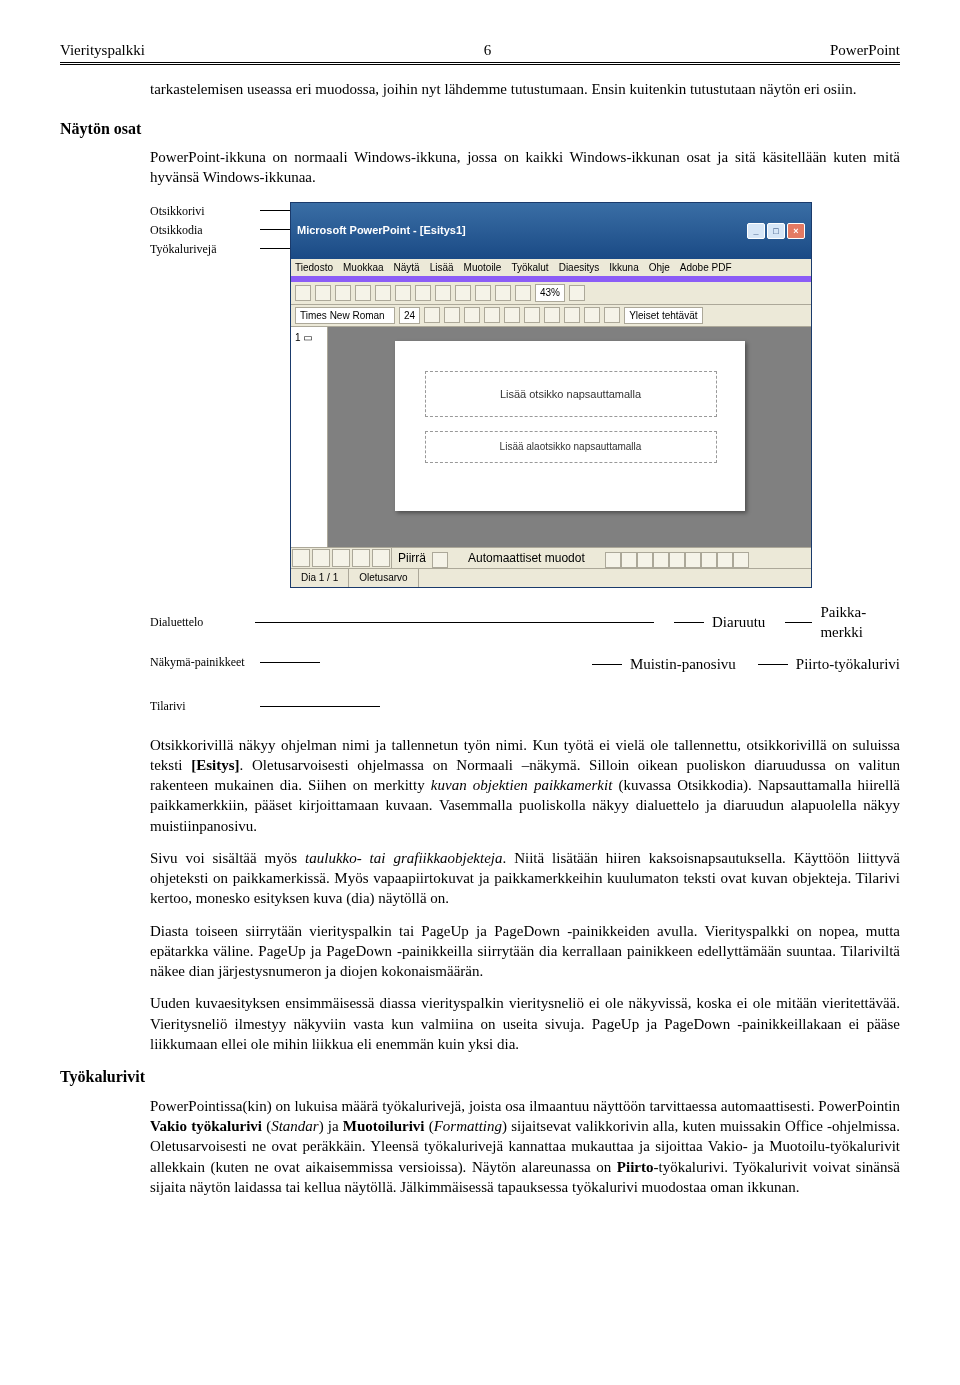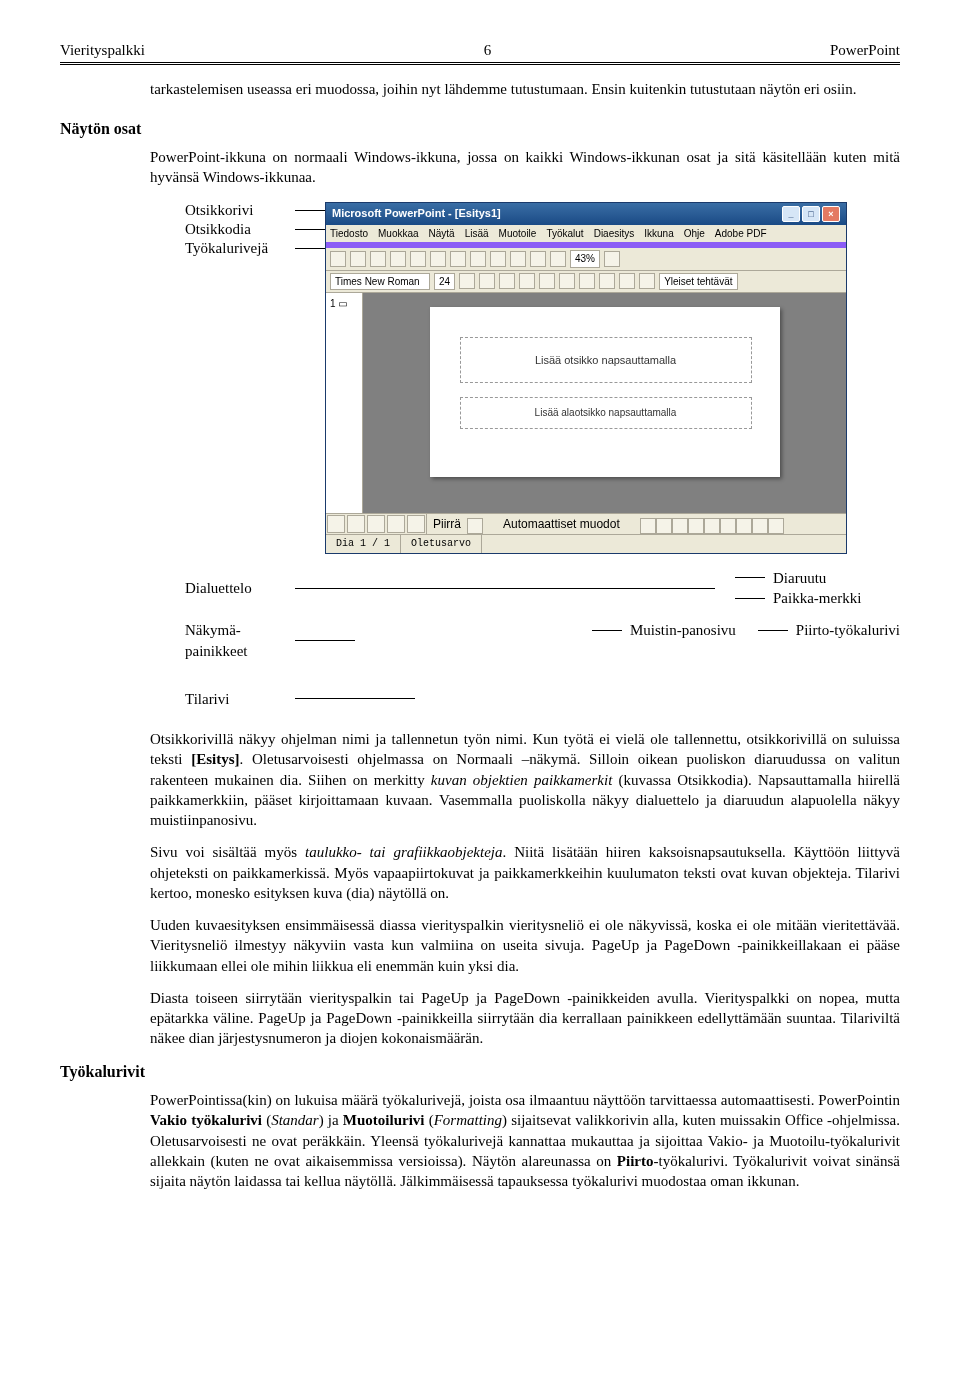--- a/index.html
+++ b/index.html
@@ -28,42 +28,41 @@
   p { margin: 0 0 12px 0; text-align: justify; }
 
   .diagram-callouts {
     margin-left: 90px;
     position: relative;
     margin-bottom: 14px;
   }
   .callout-label {
     width: 110px;
     text-align: left;
-    font-size: 15px;
-    margin-left: 35px;
+    font-size: 12px;
   }
   .connector {
     height: 1px;
     background: #000;
     flex: 0 0 30px;
   }
 
   .app-window {
     width: 520px;
     border: 1px solid #1a3a6b;
     background: #ece9d8;
     font-family: Tahoma, sans-serif;
     font-size: 10px;
     color: #000;
     margin-left: 0;
   }
   .app-title {
     background: linear-gradient(#3a6ea5, #1a4a85);
     color: #fff;
-    padding: 3px 6px;
+    padding: 20px 6px;
     display: flex;
     justify-content: space-between;
     align-items: center;
     font-weight: bold;
     font-size: 11px;
   }
   .win-btns { display: flex; gap: 2px; }
   .win-btn {
     width: 16px; height: 14px;
     background: #d6e6f7;
@@ -162,21 +161,20 @@
     width: 16px; height: 16px;
     border: 1px solid #aca899;
     margin: 1px;
     background: #f5f3e8;
   }
   .status-bar {
     display: flex;
     background: #ece9d8;
     border-top: 1px solid #aca899;
     font-size: 10px;
-    font-family: Liberation Mono, monospace;
   }
   .status-cell {
     padding: 2px 10px;
     border-right: 1px solid #aca899;
   }
 
   .top-diagram {
     display: flex;
     align-items: flex-start;
     gap: 0;
@@ -193,21 +191,21 @@
   .mid-diagram {
     margin-left: 90px;
     display: flex;
     align-items: center;
     margin-top: 10px;
     margin-bottom: 10px;
   }
   .mid-diagram .callout-label { width: 110px; }
   .mid-diagram .connector-long { height: 1px; background: #000; width: 420px; }
   .right-stack {
-    display: flex; flex-direction: column; margin-left: 20px;
+    display: flex; gap: 20px; margin-left: 20px;
   }
   .right-label { font-size: 15px; }
 
   .lower-diagram {
     margin-left: 90px;
     display: flex;
     align-items: flex-start;
     margin-top: 12px;
     margin-bottom: 20px;
   }
@@ -384,21 +382,21 @@
     <div style="display:flex;align-items:center;gap:8px">
       <span style="width:30px;height:1px;background:#000"></span>
       <span class="right-label"><span>Piirto-työkalurivi</span></span>
     </div>
   </div>
 </div>
 
 <div class="body-text">
   <p>Otsikkorivillä näkyy ohjelman nimi ja tallennetun työn nimi. Kun työtä ei vielä ole tallennettu, otsikkorivillä on suluissa teksti <b>[Esitys]</b>. Oletusarvoisesti ohjelmassa on Normaali –näkymä. Silloin oikean puoliskon diaruudussa on valitun rakenteen mukainen dia. Siihen on merkitty <i>kuvan objektien paikkamerkit</i> (kuvassa Otsikkodia). Napsauttamalla hiirellä paikkamerkkiin, pääset kirjoittamaan kuvaan. Vasemmalla puoliskolla näkyy dialuettelo ja diaruudun alapuolella näkyy muistiinpanosivu.</p>
   <p>Sivu voi sisältää myös <i>taulukko- tai grafiikkaobjekteja</i>. Niitä lisätään hiiren kaksoisnapsautuksella. Käyttöön liittyvä ohjeteksti on paikkamerkissä. Myös vapaapiirtokuvat ja paikkamerkkeihin kuulumaton teksti ovat kuvan objekteja. Tilarivi kertoo, monesko esityksen kuva (dia) näytöllä on.</p>
+  <p>Diasta toiseen siirrytään vierityspalkin tai PageUp ja PageDown -painikkeiden avulla. Vierityspalkki on nopea, mutta epätarkka väline. PageUp ja PageDown -painikkeilla siirrytään dia kerrallaan painikkeen edellyttämään suuntaa. Tilariviltä näkee dian järjestysnumeron ja diojen kokonaismäärän.</p>
   <p>Uuden kuvaesityksen ensimmäisessä diassa vierityspalkin vieritysneliö ei ole näkyvissä, koska ei ole mitään vieritettävää. Vieritysneliö ilmestyy näkyviin vasta kun valmiina on useita sivuja. PageUp ja PageDown -painikkeillakaan ei pääse liikkumaan ellei ole mihin liikkua eli enemmän kuin yksi dia.</p>
-  <p>Diasta toiseen siirrytään vierityspalkin tai PageUp ja PageDown -painikkeiden avulla. Vierityspalkki on nopea, mutta epätarkka väline. PageUp ja PageDown -painikkeilla siirrytään dia kerrallaan painikkeen edellyttämään suuntaa. Tilariviltä näkee dian järjestysnumeron ja diojen kokonaismäärän.</p>
 </div>
 
 <div class="section-heading">Työkalurivit</div>
 
 <div class="body-text">
   <p>PowerPointissa(kin) on lukuisa määrä työkalurivejä, joista osa ilmaantuu näyttöön tarvittaessa automaattisesti. PowerPointin <b>Vakio työkalurivi</b> (<i>Standar</i>) ja <b>Muotoilurivi</b> (<i>Formatting</i>) sijaitsevat valikkorivin alla, kuten muissakin Office -ohjelmissa. Oletusarvoisesti ne ovat peräkkäin. Yleensä työkalurivejä kannattaa mukauttaa ja sijoittaa Vakio- ja Muotoilu-työkalurivit allekkain (kuten ne ovat aikaisemmissa versioissa). Näytön alareunassa on <b>Piirto</b>-työkalurivi. Työkalurivit voivat sinänsä sijaita näytön laidassa tai kellua näytöllä. Jälkimmäisessä tapauksessa työkalurivi muodostaa oman ikkunan.</p>
 </div>
 
 </body></html>

